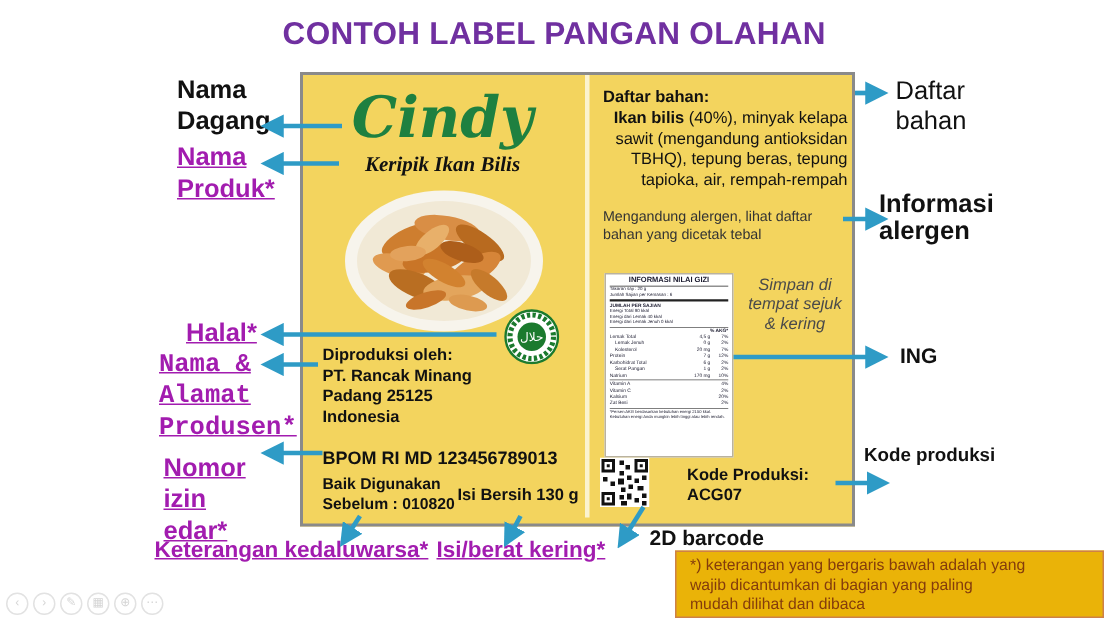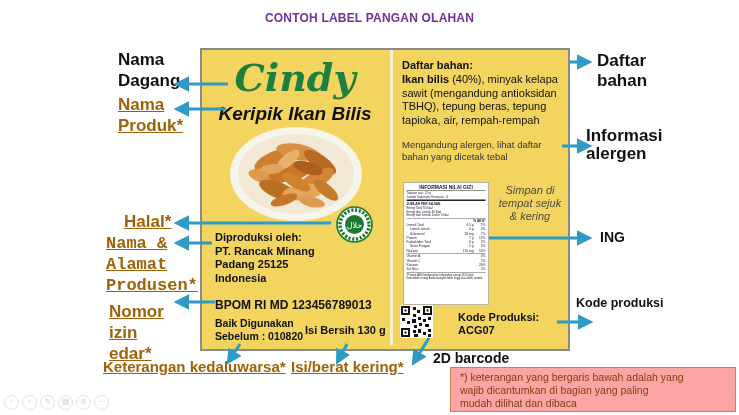--- a/index.html
+++ b/index.html
@@ -1,36 +1,36 @@
 <!DOCTYPE html>
 <html><head>
 <meta charset="utf-8">
 <style>
   html,body{margin:0;padding:0;}
   body{width:739px;height:415px;position:relative;background:#ffffff;
        font-family:"Liberation Sans",sans-serif;overflow:hidden;}
   .abs{position:absolute;}
   .title{left:0;right:0;top:11px;text-align:center;color:#7030A0;
-         font-weight:bold;font-size:12px;letter-spacing:.2px;}
+         font-weight:bold;font-size:21px;letter-spacing:.2px;}
   
   .pkg{left:200px;top:48px;width:366px;height:299px;background:#F3D45E;
        border:2px solid #8a8a8a;}
   .divider{left:390px;top:50px;width:3px;height:295px;background:#fbf3d0;}
   .brand{left:200px;top:55px;width:190px;text-align:center;color:#1E8040;
          font-family:"DejaVu Serif",serif;font-style:italic;font-size:38px;font-weight:bold;}
   .prodname{left:200px;top:103px;width:190px;text-align:center;color:#111;
-            font-weight:bold;font-style:italic;font-size:19px;}
+            font-weight:bold;font-style:italic;font-size:14px;font-family:Liberation Serif, serif;}
   .photo{left:228px;top:122px;width:137px;height:100px;}
   .halal{left:336px;top:206px;width:37px;height:37px;}
   .addr{left:215px;top:231px;color:#111;font-weight:bold;font-size:11px;line-height:13.5px;}
   .bpom{left:215px;top:298px;color:#111;font-weight:bold;font-size:12px;}
   .expiry{left:215px;top:317px;color:#111;font-weight:bold;font-size:10.5px;line-height:12.5px;}
   .net{left:305px;top:324px;color:#111;font-weight:bold;font-size:11px;}
   .ingr-h{left:402px;top:59px;color:#111;font-weight:bold;font-size:11px;}
-  .ingr{left:402px;top:73px;width:163px;color:#111;font-size:11px;line-height:13.5px;}
+  .ingr{left:402px;top:73px;width:163px;color:#111;font-size:11px;line-height:13.5px;text-align:right;}
   .ingr b{font-weight:bold;}
   .allerg{left:402px;top:139px;width:158px;color:#333;font-size:9.5px;line-height:11.5px;}
   .storage{left:494px;top:184px;width:72px;color:#4a4a4a;font-style:italic;
            font-size:11px;line-height:13px;text-align:center;}
   .kode{left:458px;top:311px;width:100px;color:#111;
         font-weight:bold;font-size:11px;line-height:13px;}
   
   .nf{left:403px;top:182px;width:84px;height:121px;background:#fff;
       border:1px solid #b9b2a0;overflow:hidden;}
   .nf-in{width:168px;height:242px;transform:scale(.5);transform-origin:0 0;
@@ -43,35 +43,35 @@
   .nf-r{display:flex;font-size:6.5px;line-height:8.5px;}
   .nf-r .n{flex:1;}
   .nf-r .sub{padding-left:7px;}
   .nf-r .a{width:28px;text-align:right;}
   .nf-r .p{width:24px;text-align:right;}
   .nf-akg{text-align:right;font-size:6.5px;font-weight:bold;line-height:8px;}
   .nf-f{font-size:5.5px;line-height:6.5px;border-top:1px solid #555;margin-top:2px;padding-top:1px;}
   .qr{left:400px;top:305px;width:33px;height:33px;}
   
   .co{font-size:17px;font-weight:bold;color:#111;}
-  .red{color:#a16207;text-decoration:underline;}
+  .red{color:#a21caf;text-decoration:underline;}
   .c-namadagang{left:118px;top:49px;width:62px;line-height:21px;}
   .c-namaproduk{left:118px;top:94px;width:62px;line-height:21px;}
   .c-halal{left:124px;top:212px;}
   .c-produsen{left:106px;top:233px;width:74px;line-height:21px;font-family:Liberation Mono, monospace;}
   .c-izin{left:109px;top:301px;width:70px;line-height:21px;}
   .c-kedaluwarsa{left:103px;top:358px;font-size:15px;}
   .c-isiberat{left:291px;top:358px;font-size:15px;}
-  .c-daftarbahan{left:597px;top:51px;width:56px;line-height:20px;font-weight:700;}
+  .c-daftarbahan{left:597px;top:51px;width:56px;line-height:20px;font-weight:400;}
   .c-alergen{left:586px;top:127px;width:72px;line-height:18px;font-weight:600;}
   .c-ing{left:600px;top:229px;font-size:14px;}
   .c-kodeproduksi{left:576px;top:296px;font-size:12.5px;font-weight:600;}
   .c-2d{left:433px;top:350px;font-size:14px;}
   
-  .note{left:450px;top:367px;width:286px;height:45px;background:#fca5a5;
+  .note{left:450px;top:367px;width:286px;height:45px;background:#eab308;
         border:1.5px solid #CE8147;box-sizing:border-box;padding:3px 9px;
         color:#843C0C;font-size:10.5px;line-height:13px;}
   
   .pc{left:4px;top:395px;display:flex;gap:3px;}
   .pc .btn{width:13px;height:13px;border:1px solid #E2E2E2;border-radius:50%;
            color:#D5D5D5;font-size:8px;line-height:12px;text-align:center;cursor:pointer;}
   svg.arrows{left:0;top:0;pointer-events:none;}
 </style>
 </head>
 <body>

